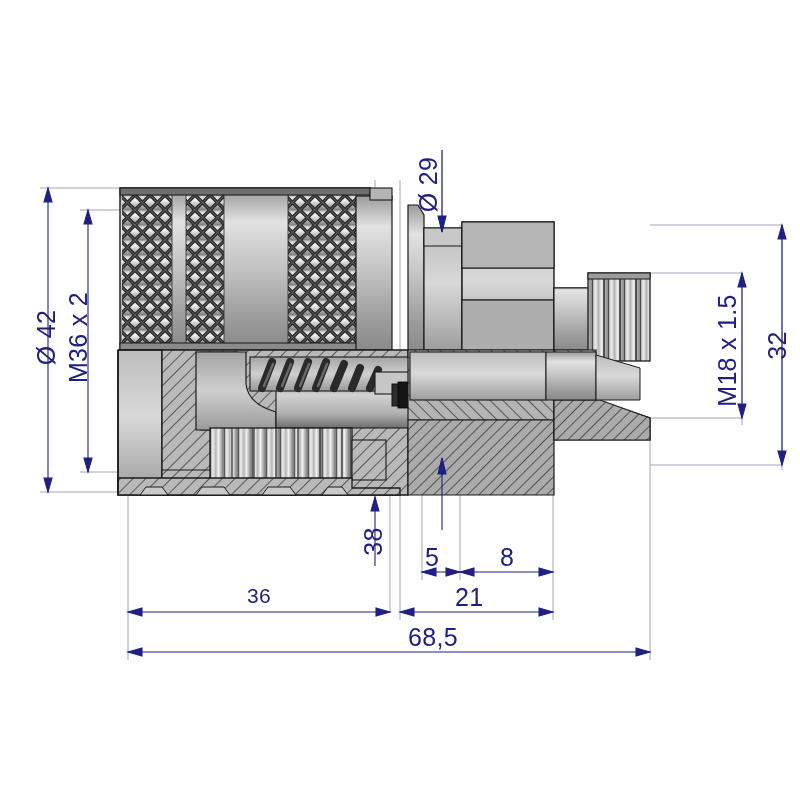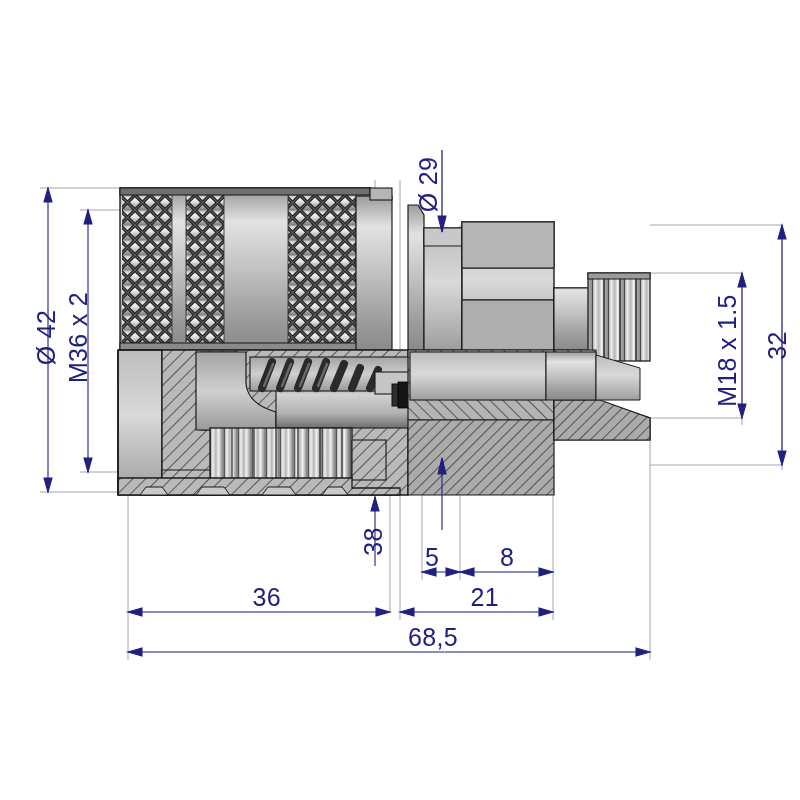--- a/index.html
+++ b/index.html
@@ -340,19 +340,19 @@
 <div class="dimtext rot" style="left:655px;top:338px;width:145px;text-align:center;font-size:25px;">M18 x 1.5</div>
 
 <div class="dimtext rot" style="left:747px;top:333px;width:60px;text-align:center;font-size:25px;">32</div>
 
 <div class="dimtext rot" style="left:343px;top:529px;width:60px;text-align:center;font-size:25px;">38</div>
 
 <div class="dimtext" style="left:421px;top:545px;width:22px;text-align:center;font-size:25px;">5</div>
 
 <div class="dimtext" style="left:485px;top:545px;width:44px;text-align:center;font-size:25px;">8</div>
 
-<div class="dimtext" style="left:455px;top:585px;width:44px;text-align:right;font-size:25px;">21</div>
-
-<div class="dimtext" style="left:237px;top:585px;width:44px;text-align:right;font-size:25px;">36</div>
+<div class="dimtext" style="left:455px;top:585px;width:44px;text-align:left;font-size:25px;">21</div>
+
+<div class="dimtext" style="left:237px;top:585px;width:44px;text-align:center;font-size:21px;">36</div>
 
 <div class="dimtext" style="left:358px;top:625px;width:62px;text-align:center;font-size:25px;margin-left:44px;">68,5</div>
 
 </div>
 
 </body></html>

